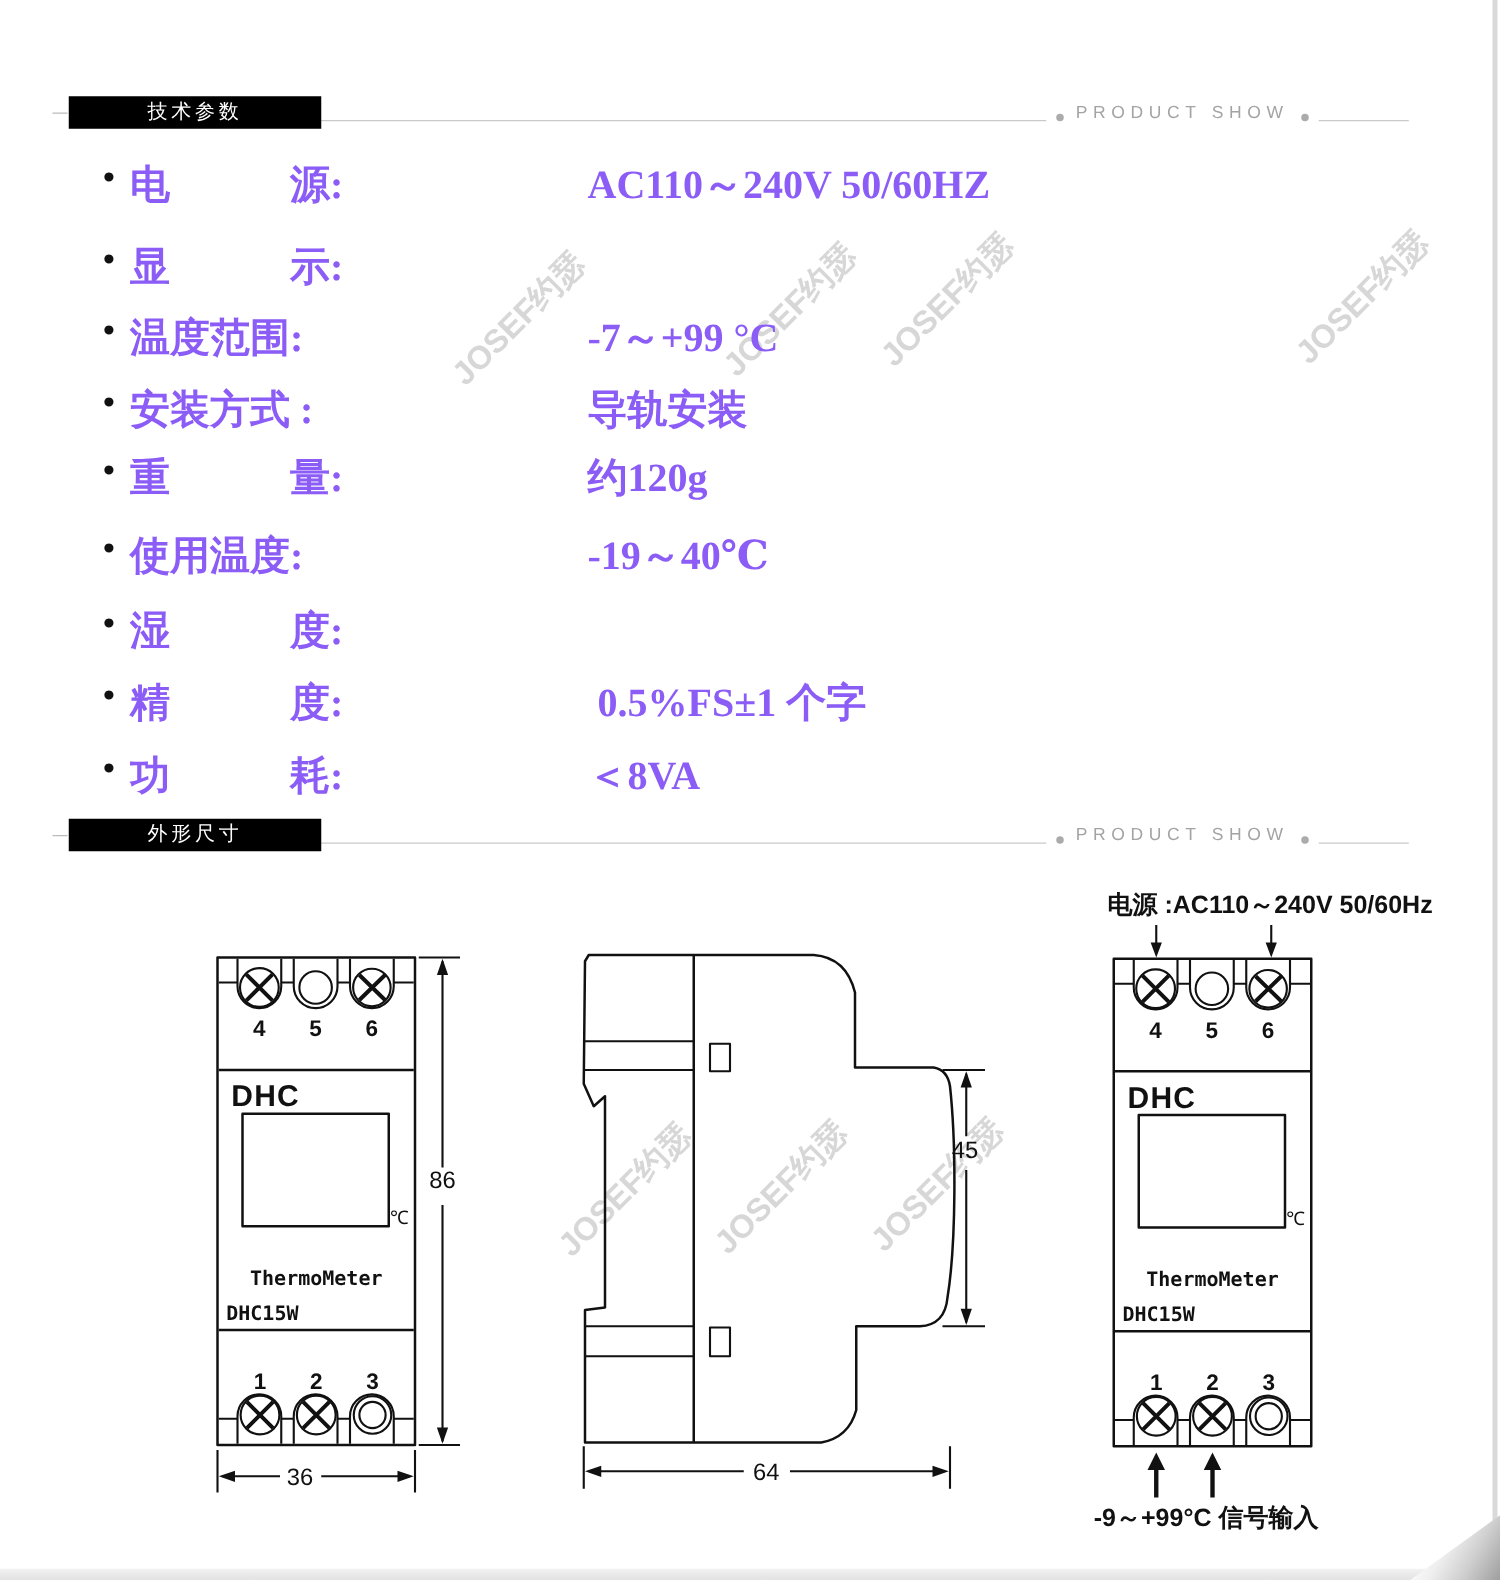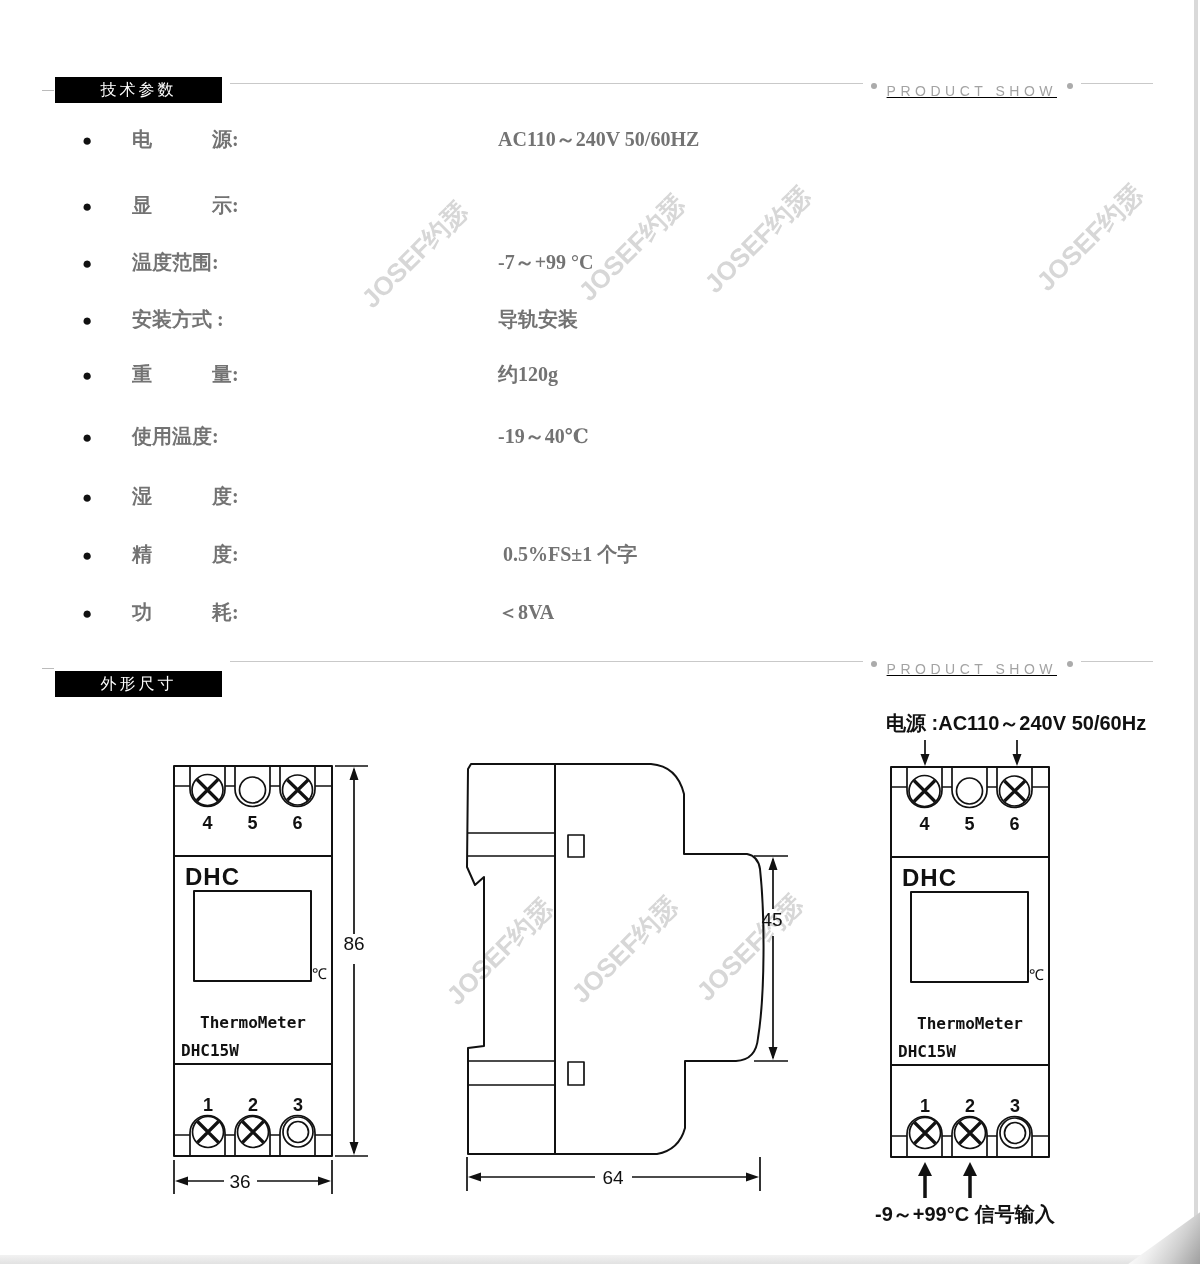--- a/index.html
+++ b/index.html
@@ -8,40 +8,40 @@
     font-family:"Liberation Sans", sans-serif; overflow:hidden;
   }
   
   .wm {
     position:absolute; z-index:0; color:#d7d7d7; font-weight:bold;
     font-size:26px; white-space:nowrap; user-select:none;
     transform:translate(-50%,-50%) rotate(-45deg);
   }
   
   .banner-box {
-    position:absolute; left:55px; width:167px; height:26px; background:#000;
+    position:absolute; left:55px; width:202px; height:26px; background:#000;
     color:#fff; font-size:16px; letter-spacing:3px; text-align:center;
     line-height:26px; z-index:2;
   }
   .banner-stub { position:absolute; left:42px; width:12px; height:1px; background:#bbb; z-index:2; }
   .ps-row {
-    position:absolute; left:230px; width:923px; height:14px; display:flex;
-    align-items:flex-start; z-index:1;text-decoration:underline;
+    position:absolute; left:204px; width:923px; height:14px; display:flex;
+    align-items:flex-end; z-index:1;
   }
   .ps-line { height:1px; background:#c9c9c9; }
   .ps-line.long { flex:1; }
   .ps-line.short { width:72px; }
   .ps-dot { width:6px; height:6px; border-radius:50%; background:#ababab; margin:0 8px; flex:none; }
   .ps-text { color:#a3a3a3; font-size:14px; letter-spacing:4.5px; white-space:nowrap; padding:0 2px; }
   
   .spec-row { position:absolute; left:0; height:36px; z-index:1; width:900px; }
   .spec-bullet { position:absolute; left:82px; top:5px; font-size:17px; color:#111; }
   .spec-label, .spec-value {
-    position:absolute; top:0; white-space:pre; color:#737373;
-    font-family:"Liberation Serif","DejaVu Serif",serif; font-weight:bold; font-size:20px;margin-left:28px;
+    position:absolute; top:0; white-space:pre; color:#8b5cf6;
+    font-family:"Liberation Serif","DejaVu Serif",serif; font-weight:bold; font-size:32px;
   }
   .spec-label { left:104px; }
   .spec-value { left:470px; }
   
   .dwg { position:absolute; z-index:1; }
   svg .s  { stroke:#111; fill:none; stroke-width:2; stroke-linejoin:round; }
   svg .s1 { stroke:#111; fill:none; stroke-width:1.7; stroke-linejoin:round; }
   svg .x  { stroke:#111; fill:none; stroke-width:3.2; }
   svg .ar { fill:#111; stroke:none; }
   svg text { fill:#111; }
@@ -120,21 +120,21 @@
   <span class="spec-label">精　　　度:</span>
   <span class="spec-value"> 0.5%FS±1 个字</span>
 </div>
 <div class="spec-row" style="top:599px;">
   <span class="spec-bullet">●</span>
   <span class="spec-label">功　　　耗:</span>
   <span class="spec-value">＜8VA</span>
 </div>
 
 <div class="banner-stub" style="top:668px;"></div>
-<div class="banner-box" style="top:655px;margin-top:16px;">外形尺寸</div>
+<div class="banner-box" style="top:655px;">外形尺寸</div>
 <div class="ps-row" style="top:661px;">
   <div class="ps-line long"></div>
   <div class="ps-dot"></div>
   <div class="ps-text">PRODUCT SHOW</div>
   <div class="ps-dot"></div>
   <div class="ps-line short"></div>
 </div>
 
 <svg class="dwg" style="left:163px; top:753px;" width="215" height="450" viewBox="0 0 215 450">
   <g transform="translate(10,12)">

